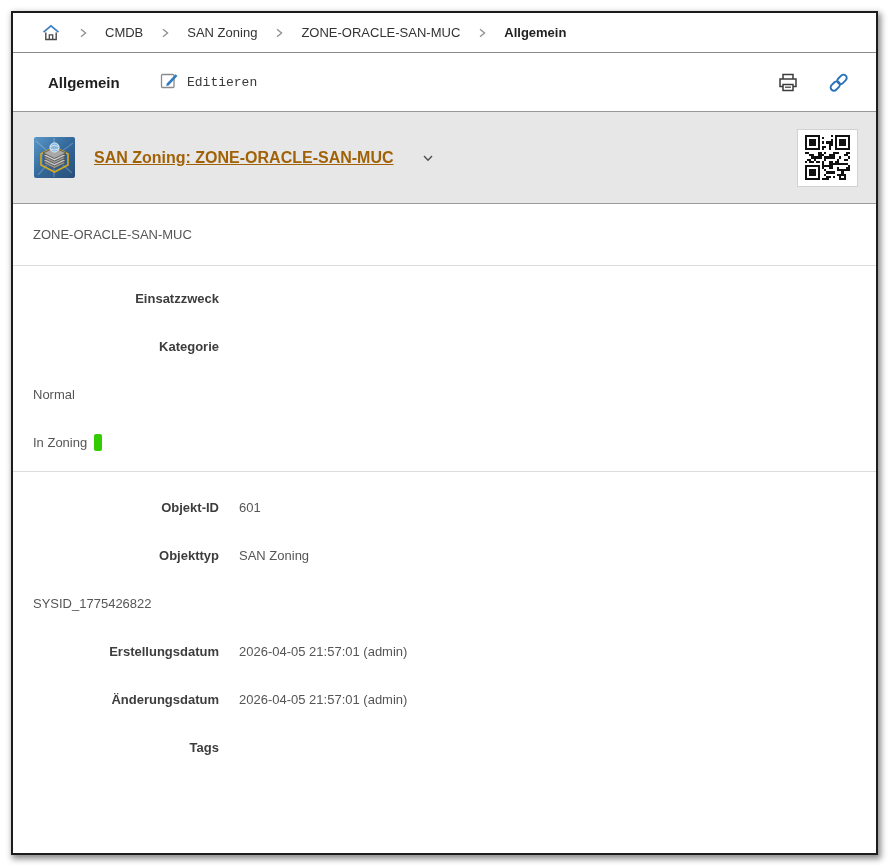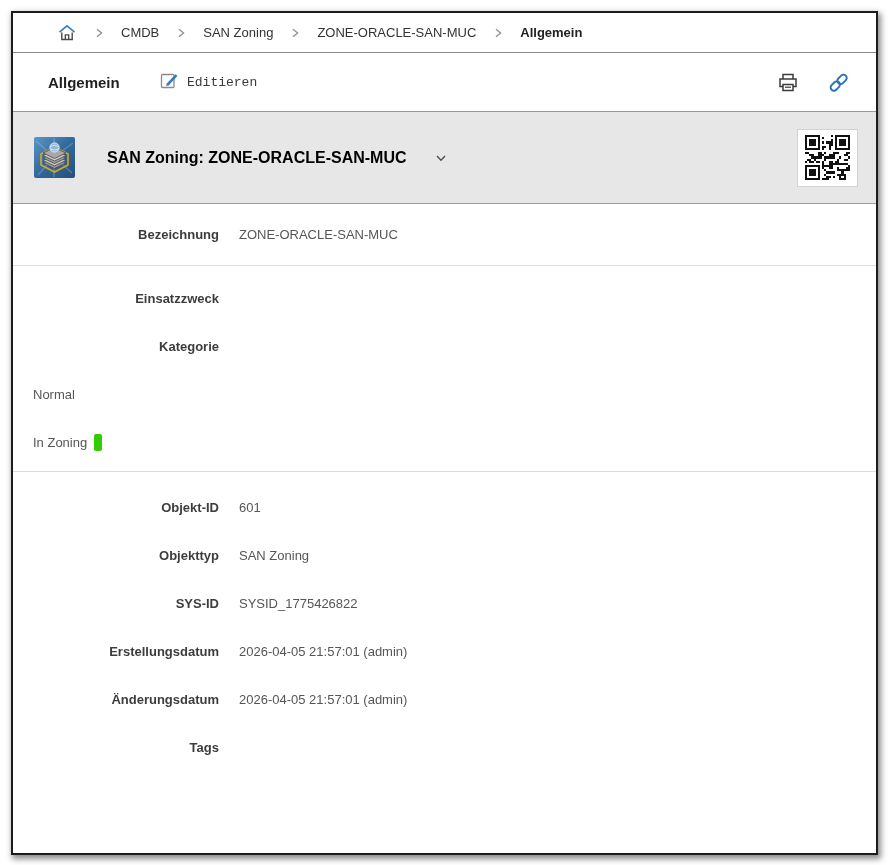--- a/index.html
+++ b/index.html
@@ -2,41 +2,41 @@
 <html><head>
 <meta charset="utf-8">
 <style>
   * { box-sizing: border-box; margin: 0; padding: 0; }
   html,body { width:889px; height:865px; background:#fff; overflow:hidden;
     font-family:"Liberation Sans","DejaVu Sans",sans-serif; }
   .window { position:absolute; left:11px; top:11px; width:867px; height:844px;
     background:#fff; border:2px solid #1c1c1c; box-shadow:2px 3px 6px 1px rgba(0,0,0,.45); }
 
   
-  .breadcrumb { height:40px; display:flex; align-items:center; padding-left:44px;
+  .breadcrumb { height:40px; display:flex; align-items:center; padding-left:28px;
     border-bottom:1px solid #8a8a8a; gap:16px; }
   .crumb { font-size:13px; color:#333; cursor:pointer; white-space:nowrap; }
   .crumb.current { font-weight:bold; color:#222; }
   .crumb-sep svg, .home svg { display:block; }
   .home { cursor:pointer; }
 
   
   .pagehead { height:59px; display:flex; align-items:center; padding:0 26px 0 35px;
     border-bottom:1px solid #979797; }
   .pagehead-title { font-size:15px; font-weight:bold; color:#1f1f1f; width:112px; }
   .edit-btn { display:flex; align-items:center; gap:8px; cursor:pointer;font-family:Liberation Mono, monospace; }
   .edit-btn span { font-size:13px; color:#3a3a3a; }
   .head-actions { margin-left:auto; display:flex; align-items:center; gap:28px; }
   .icon-btn { cursor:pointer; display:flex; align-items:center; }
 
   
   .objband { height:92px; background:#e7e7e7; border-bottom:1px solid #9c9c9c;
     display:flex; align-items:center; padding:0 18px 0 21px; }
   .obj-icon { width:41px; height:41px; flex:0 0 41px; }
-  .obj-title { font-size:16px; font-weight:bold; color:#000000; margin-left:32px; white-space:nowrap; }
+  .obj-title { font-size:16px; font-weight:bold; color:#a16207; margin-left:19px; white-space:nowrap;text-decoration:underline; }
   .obj-caret { margin-left:26px; cursor:pointer; display:flex; align-items:center; }
   .qr-box { margin-left:auto; width:61px; height:58px; background:#fff;
     display:flex; align-items:center; justify-content:center; box-shadow:0 0 0 1px #d2d2d2 inset; }
 
   
   .section { border-bottom:1px solid #dcdcdc; }
   .section.s1 { padding:6px 0 7px; }
   .section.s2 { padding:8px 0 5px; }
   .section.s3 { padding:11px 0 14px; border-bottom:none; }
   .row { min-height:48px; display:flex; align-items:center; }
@@ -366,21 +366,20 @@
           <rect x="10" y="20" width="1" height="1" fill="#111"></rect>
           <rect x="16" y="20" width="1" height="1" fill="#111"></rect>
           <rect x="17" y="20" width="1" height="1" fill="#111"></rect>
           <rect x="18" y="20" width="1" height="1" fill="#111"></rect>
         </svg>
     </div>
   </div>
 
   <div class="section s1">
     <div class="row">
-      <div class="lbl">Bezeichnung</div>
       <div class="val">ZONE-ORACLE-SAN-MUC</div>
     </div>
   </div>
 
   <div class="section s2">
     <div class="row">
       <div class="lbl">Einsatzzweck</div>
       <div class="val"></div>
     </div>
     <div class="row">
@@ -401,21 +400,20 @@
   <div class="section s3">
     <div class="row">
       <div class="lbl">Objekt-ID</div>
       <div class="val">601</div>
     </div>
     <div class="row">
       <div class="lbl">Objekttyp</div>
       <div class="val">SAN Zoning</div>
     </div>
     <div class="row">
-      <div class="lbl">SYS-ID</div>
       <div class="val">SYSID_1775426822</div>
     </div>
     <div class="row">
       <div class="lbl">Erstellungsdatum</div>
       <div class="val">2026-04-05 21:57:01 (admin)</div>
     </div>
     <div class="row">
       <div class="lbl">Änderungsdatum</div>
       <div class="val">2026-04-05 21:57:01 (admin)</div>
     </div>

